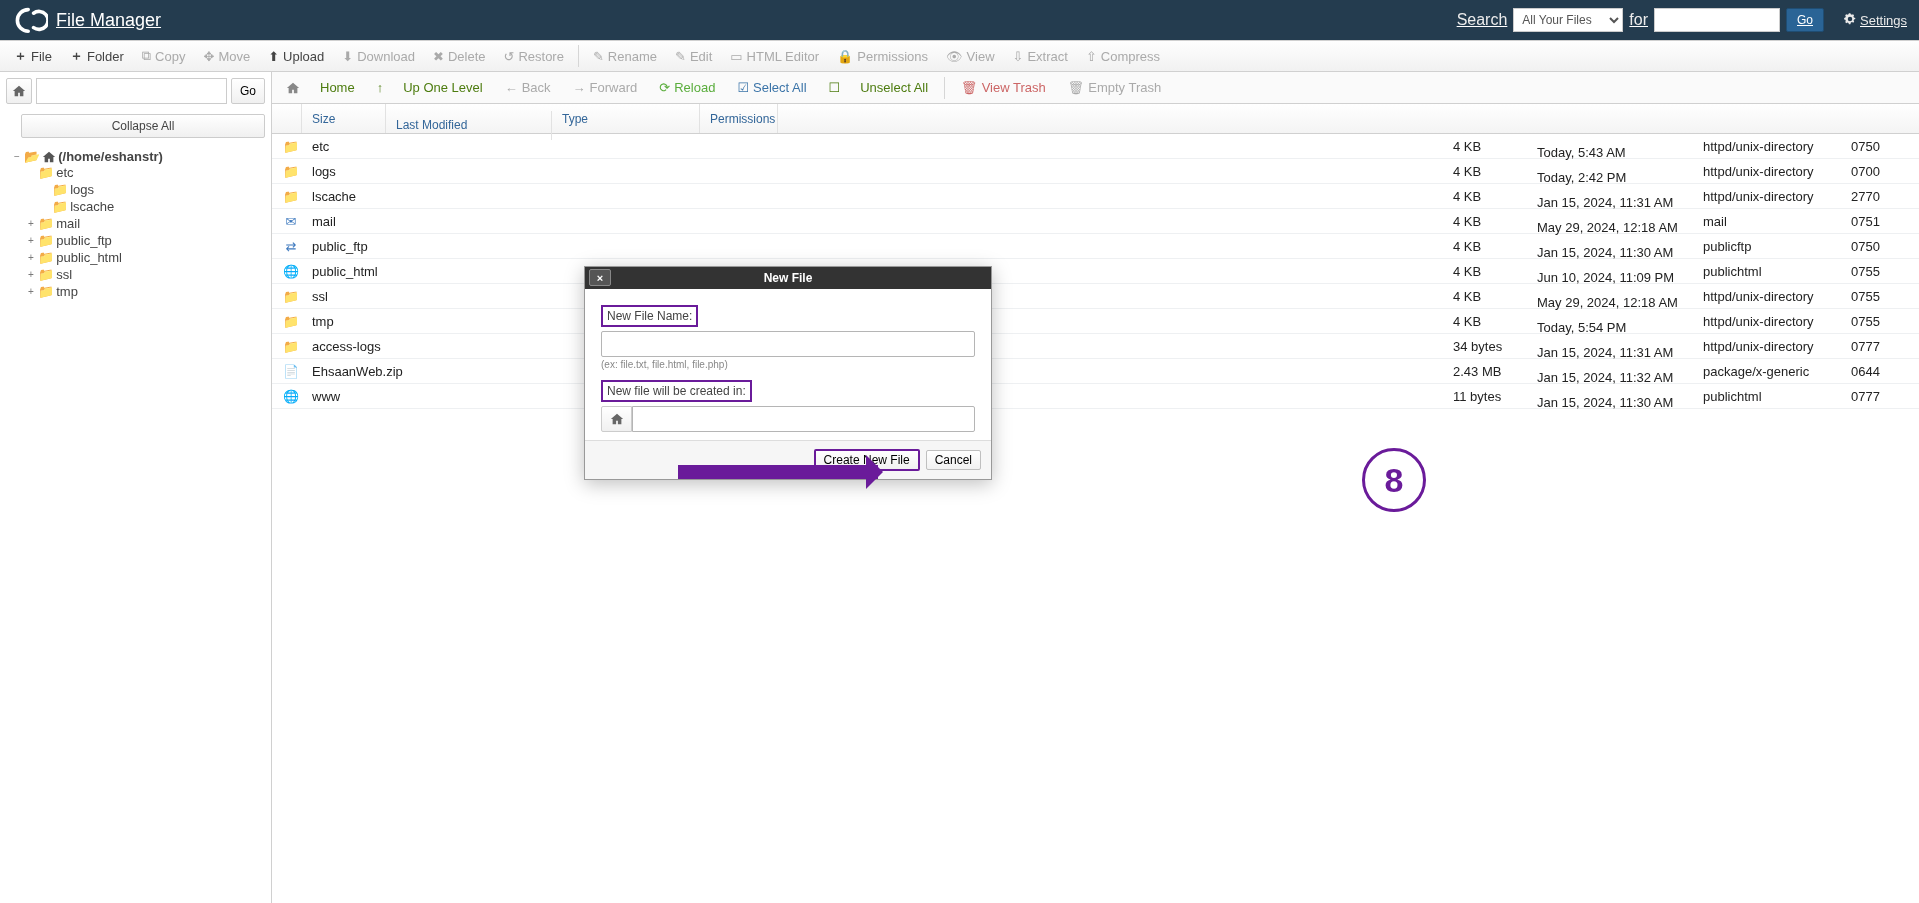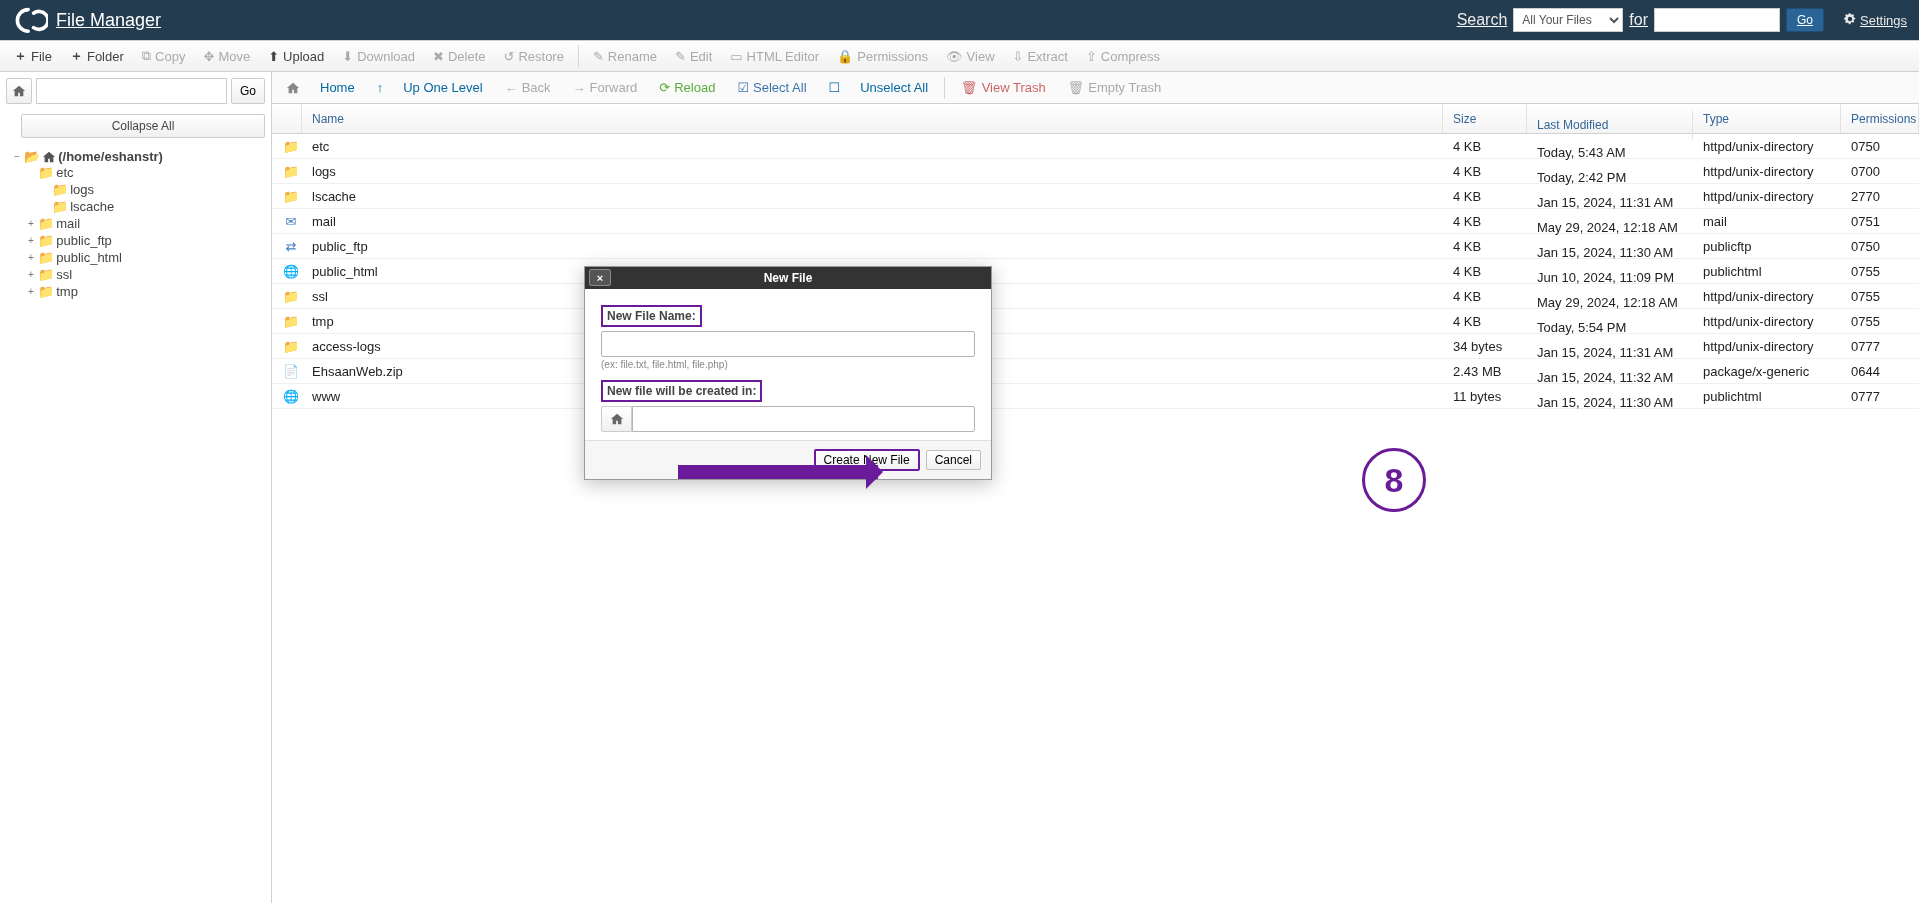--- a/index.html
+++ b/index.html
@@ -47,21 +47,21 @@
 .tree .root { font-weight: 700; }
 .tree .indent1 { padding-left: 14px; }
 .tree .indent2 { padding-left: 28px; }
 
 
 .cnav { height: 32px; border-bottom: 1px solid #d0d0d0; display: flex; align-items: center; padding: 0 6px; gap: 6px; background: #fafafa; }
 .nbtn { display: flex; align-items: center; gap: 4px; padding: 4px 8px; font-size: 13px; color: #3b74a8; cursor: pointer; }
 .nbtn.green { color: #5aad3c; }
 .nbtn.red { color: #c66; }
 .nbtn.gray { color: #aaa; }
-.nbtn.gray2 { color:#0369a1;gap:20px; }
+.nbtn.gray2 { color:#4d7c0f;gap:20px; }
 .csep { width: 1px; height: 22px; background: #d6d6d6; margin: 0 2px; }
 
 
 .thead { height: 30px; display: flex; align-items: center; border-bottom: 1px solid #d0d0d0; font-size: 12px; background: linear-gradient(#ffffff,#f4f4f4); }
 .thead .col, .trow .col { padding: 0 10px; overflow: hidden; white-space: nowrap; }
 .col-icon { width: 30px; flex: none; }
 .col-name { flex: 1; color: #336699; }
 .col-size { width: 84px; flex: none; color:#336699; }
 .col-mod { width: 166px; flex: none; color:#336699;margin-top:13px; }
 .col-type { width: 148px; flex: none; color:#336699; }
@@ -78,21 +78,21 @@
 .fi.swap { color:#3f7abf; }
 .fi.globe { color:#3f7abf; }
 .fi.link { color:#d9a441; }
 
 
 .modal-backdrop { position: absolute; top:0; left:0; right:0; bottom:0; }
 .modal { position: absolute; width: 408px; background: #fff; border: 1px solid #999; box-shadow: 0 4px 18px rgba(0,0,0,.25); }
 .modal-head { background: #333; color: #fff; height: 22px; display: flex; align-items: center; justify-content: center; position: relative; font-size: 12px; font-weight: bold; }
 .modal-head .close { position: absolute; left: 4px; top: 2px; width: 22px; height: 17px; background: #555; border:1px solid #888; color:#fff; font-size:11px; display:flex; align-items:center; justify-content:center; cursor:pointer; border-radius:2px; }
 .modal-body { padding: 16px 16px 8px 16px; position:relative; border-bottom: 1px solid #ddd; }
-.modal-body .lbl { font-size: 12px; display: inline-block; font-weight: bold; }
+.modal-body .lbl { font-size: 12px; display: inline-block; }
 .hl { border: 2px solid #6a1b9a; padding: 2px 4px; }
 .modal-body input[type="text"] { width: 100%; height: 26px; border: 1px solid #b5b5b5; border-radius:2px; padding:0 4px; margin-top:4px; }
 .modal-body .hint { font-size: 10px; color: #888; margin-top: 2px; }
 .modal-body .locrow { display:flex; margin-top: 4px; }
 .modal-body .locrow .home { width: 34px; height: 26px; border:1px solid #ccc; background: linear-gradient(#fff,#f0f0f0); display:flex; align-items:center; justify-content:center; border-radius:2px 0 0 2px; }
 .modal-body .locrow input { border-radius: 0 2px 2px 0; margin-top:0; }
 .modal-foot { text-align: right; padding: 8px 10px; display:flex; justify-content:flex-end; align-items:center; gap:6px; background: #f6f6f6; }
 .mbtn { border:1px solid #bfbfbf; background: linear-gradient(#fff,#f1f1f1); padding: 2px 8px; font-size: 12px; cursor:pointer; border-radius:2px; }
 .mbtn.primary { border: 2px solid #6a1b9a; }
 
@@ -299,21 +299,20 @@
       <div class="nbtn green">⟳<span>Reload</span></div>
       <div class="nbtn">☑<span>Select All</span></div>
       <div class="nbtn gray2">☐<span>Unselect All</span></div>
       <div class="csep"></div>
       <div class="nbtn red">🗑<span>View Trash</span></div>
       <div class="nbtn gray">🗑<span>Empty Trash</span></div>
     </div>
 
     <div class="thead">
       <div class="col col-icon"></div>
-      <div class="col col-name">Name</div>
       <div class="col col-size">Size</div>
       <div class="col col-mod">Last Modified</div>
       <div class="col col-type">Type</div>
       <div class="col col-perm">Permissions</div>
     </div>
     <div class="tbody" id="tbody">
         <div class="trow">
     <div class="col col-icon"><i class="fi folder">📁</i></div>
     <div class="col col-name">etc</div>
     <div class="col col-size">4 KB</div>

